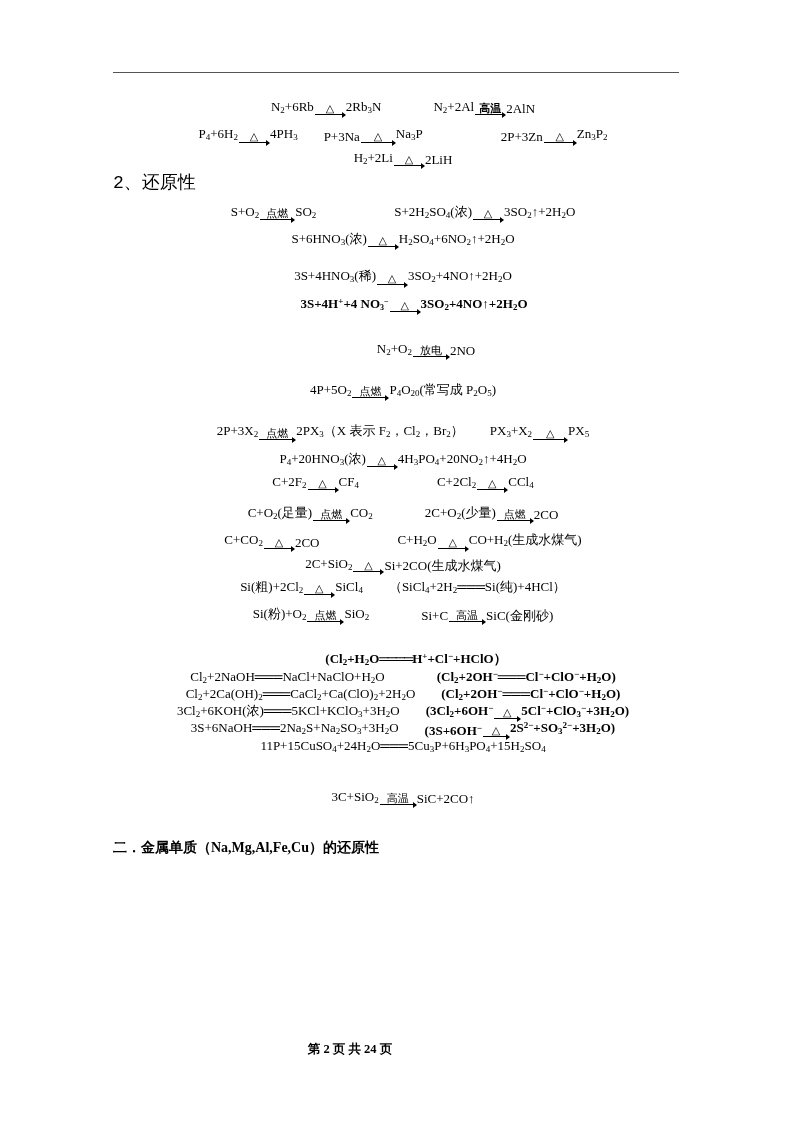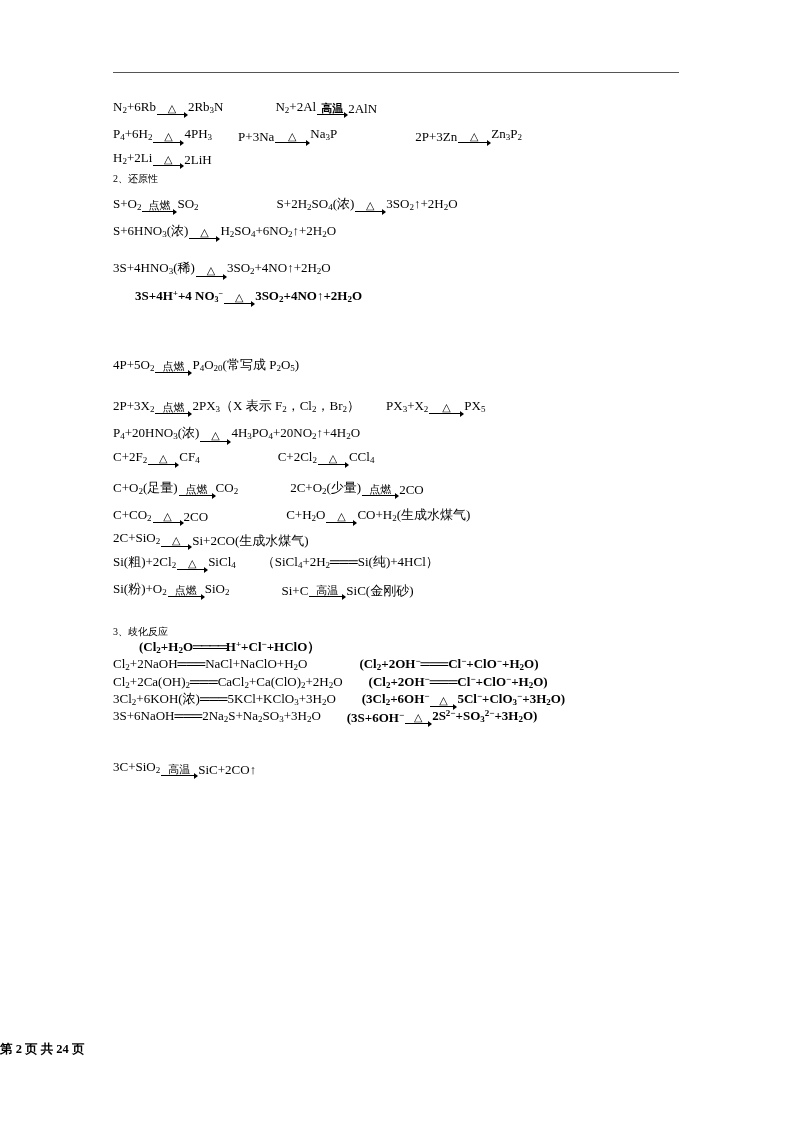--- a/index.html
+++ b/index.html
@@ -34,20 +34,21 @@
     top: 100px;
     width: 580px;
     font-size: 13px;
     line-height: 1.0;
   }
   .line {
     position: relative;
     white-space: nowrap;
     margin-bottom: 2px;
     font-size: 13px;
+    justify-content: center;
   }
   .row {
     display: flex;
     align-items: flex-end;
     white-space: nowrap;
   }
   .gap-sm { display: inline-block; width: 26px; }
   .gap-md { display: inline-block; width: 52px; }
   .gap-lg { display: inline-block; width: 78px; }
 
@@ -80,33 +81,34 @@
     top: -3px;
     border-left: 4px solid #000;
     border-top: 3px solid transparent;
     border-bottom: 3px solid transparent;
   }
   .eq { display: inline-block; }
   sub { font-size: 9px; vertical-align: -0.25em; }
   sup { font-size: 9px; vertical-align: 0.45em; }
   .bold { font-weight: bold; }
   .heading {
-    font-size: 10px;
+    font-size: 18px;
     margin-bottom: 3px;
+    font-family: Liberation Mono, monospace;
   }
   .section-title {
     font-weight: bold;
     font-size: 14px;
   }
   .footer {
     position: absolute;
     left: 0;
     top: 1041px;
     width: 700px;
-    text-align: left;
+    text-align: center;
     font-size: 12.5px;
     font-weight: bold;
   }
   .spacer-6 { height: 6px; }
   .spacer-10 { height: 10px; }
   .spacer-14 { height: 14px; }
   .indent-1 { padding-left: 22px; }
   .indent-2 { padding-left: 46px; }
 </style>
 </head>
@@ -224,20 +226,28 @@
       <span class="arrow" style="min-width:30px">
         <span class="cond">△</span>
         <span class="bar"></span>
       </span>
       <span class="eq bold">3SO<sub>2</sub>+4NO↑+2H<sub>2</sub>O</span>
     </div>
 
     <div class="spacer-14"></div>
     <div class="spacer-14"></div>
 
+    <div class="row line indent-2">
+      <span class="eq">N<sub>2</sub>+O<sub>2</sub></span>
+      <span class="arrow" style="min-width:36px">
+        <span class="cond">放电</span>
+        <span class="bar"></span>
+      </span>
+      <span class="eq">2NO</span>
+    </div>
 
     <div class="spacer-14"></div>
     <div class="spacer-10"></div>
 
     <div class="row line">
       <span class="eq">4P+5O<sub>2</sub></span>
       <span class="arrow" style="min-width:36px">
         <span class="cond">点燃</span>
         <span class="bar"></span>
       </span>
@@ -368,21 +378,20 @@
         <span class="bar"></span>
       </span>
       <span class="eq">SiC(金刚砂)</span>
     </div>
 
     <div class="spacer-14"></div>
 
 
     <div class="spacer-14"></div>
 
-    <div class="line heading">3、歧化反应</div>
 
     <div class="row line">
       <span class="gap-sm"></span>
       <span class="eq bold">(Cl<sub>2</sub>+H<sub>2</sub>O<span style="letter-spacing:-1px">════</span>H<sup>+</sup>+Cl<sup>−</sup>+HClO）</span>
     </div>
 
     <div class="row line">
       <span class="eq">Cl<sub>2</sub>+2NaOH═══NaCl+NaClO+H<sub>2</sub>O</span>
       <span class="gap-md"></span>
       <span class="eq bold">(Cl<sub>2</sub>+2OH<sup>−</sup>═══Cl<sup>−</sup>+ClO<sup>−</sup>+H<sub>2</sub>O)</span>
@@ -410,38 +419,42 @@
       <span class="gap-sm"></span>
       <span class="eq bold">(3S+6OH<sup>−</sup></span>
       <span class="arrow" style="min-width:26px">
         <span class="cond">△</span>
         <span class="bar"></span>
       </span>
       <span class="eq bold">2S<sup>2−</sup>+SO<sub>3</sub><sup>2−</sup>+3H<sub>2</sub>O)</span>
     </div>
 
 
+    <div class="row line">
+      <span class="eq">11P+15CuSO<sub>4</sub>+24H<sub>2</sub>O═══5Cu<sub>3</sub>P+6H<sub>3</sub>PO<sub>4</sub>+15H<sub>2</sub>SO<sub>4</sub></span>
+    </div>
 
     <div class="spacer-14"></div>
 
 
     <div class="spacer-14"></div>
     <div class="spacer-6"></div>
 
     <div class="row line">
       <span class="eq">3C+SiO<sub>2</sub></span>
       <span class="arrow" style="min-width:36px">
         <span class="cond">高温</span>
         <span class="bar"></span>
       </span>
       <span class="eq">SiC+2CO↑</span>
     </div>
 
     <div class="spacer-14"></div>
     <div class="spacer-14"></div>
     <div class="spacer-6"></div>
 
+    <div class="line section-title">二．金属单质（Na,Mg,Al,Fe,Cu）的还原性</div>
 
   </div>
 
   <div class="footer">第 2 页  共 24 页</div>
 
 </div>
 
 </body></html>

